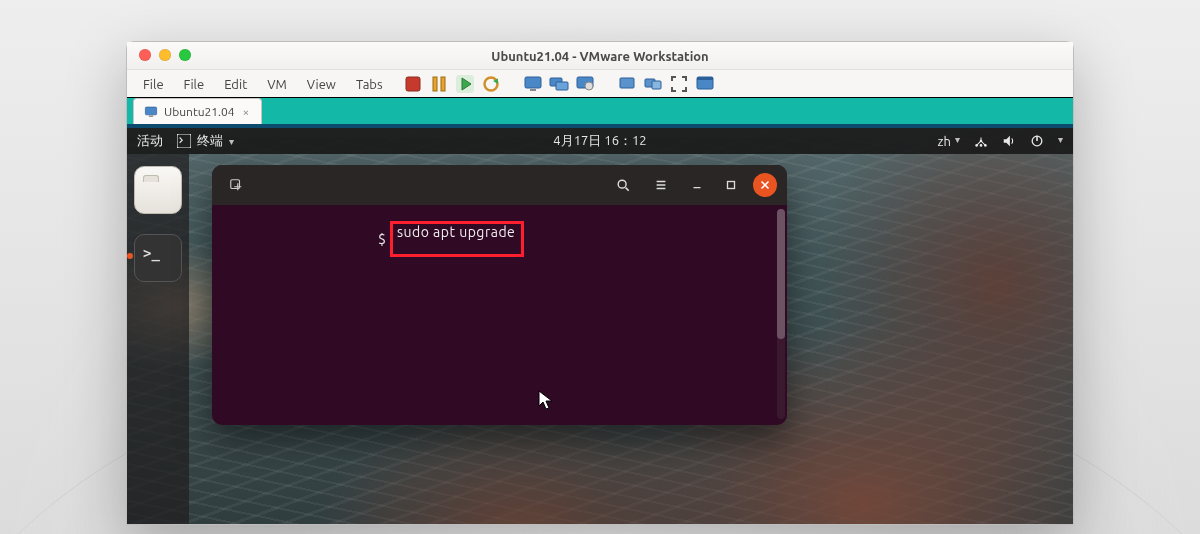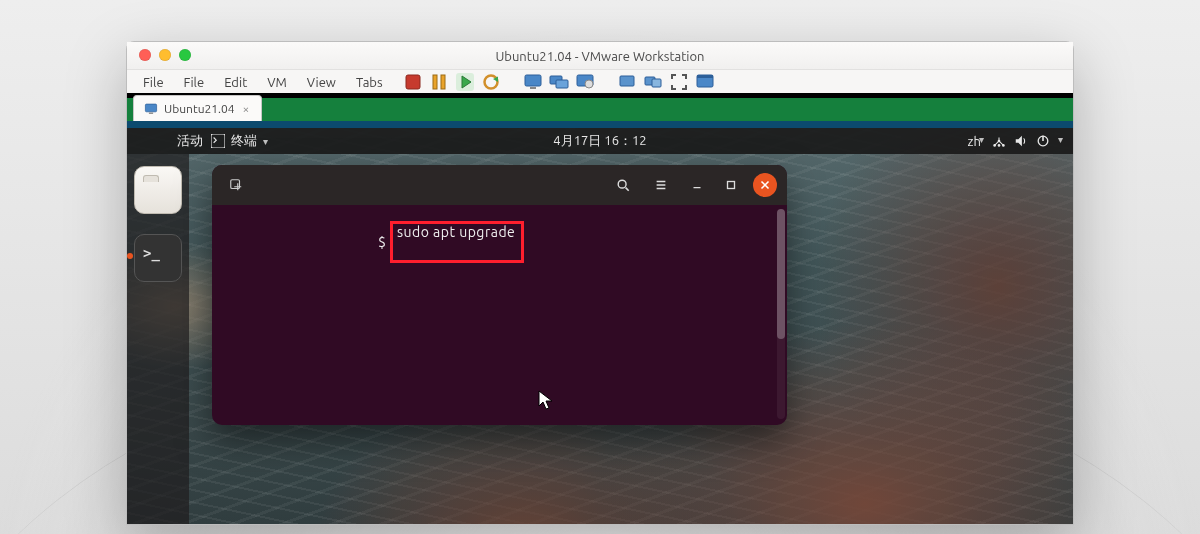--- a/index.html
+++ b/index.html
@@ -19,53 +19,53 @@
     background: #f7f6f5;
     border: 1px solid #bdbdbd;
     border-radius: 8px 8px 0 0;
     box-shadow: 0 20px 60px rgba(0,0,0,0.25);
   }
   .titlebar {
     height: 28px;
     position: relative;
     border-bottom: 1px solid #e2e1e0;
     display: flex; align-items: center; justify-content: center;
-    font-size: 13px; font-weight: 400; color: #4a4a4a;
+    font-size: 13px; font-weight: 700; color: #4a4a4a;
     background: linear-gradient(#fbfaf9, #f1f0ef);
   }
   .traffic {
     position: absolute; left: 12px; top: 7px; display: flex; gap: 8px;
   }
   .traffic span {
     width: 12px; height: 12px; border-radius: 50%; display: block;
     box-shadow: inset 0 0 1px rgba(0,0,0,0.35);
   }
   .tr-r { background: #ff5f57; } .tr-y { background: #ffbd2e; } .tr-g { background: #28c840; }
 
   .menubar {
     height: 28px;
     display: flex; align-items: center; gap: 4px;
     padding: 0 8px;
-    border-bottom: 5px solid #000000;
+    border-bottom: 1px solid #000000;
   }
   .menubar .mitem {
     font-size: 13px; color: #444; padding: 3px 8px; border-radius: 3px;
   }
   .toolbar {
     display: flex; gap: 6px; align-items: center; margin-left: 8px;
   }
   .ticon { width: 20px; height: 20px; }
 
   
   .tabstrip {
     height: 30px;
     display: flex; align-items: flex-end;
     padding: 0 6px;
-    border-bottom: 7px solid #0c4a6e;
-    background: #15803d;
+    border-bottom: 4px solid #0c4a6e;
+    background: #14b8a6;
   }
   .tab {
     height: 26px;
     padding: 0 10px;
     display: flex; align-items: center; gap: 6px;
     font-size: 12px; color: #444;
     background: #fbfaf9;
     border: 1px solid #c7c6c5; border-bottom: none;
     border-radius: 4px 4px 0 0;
   }
@@ -93,21 +93,21 @@
   }
 
   
   .gnomebar {
     position: absolute; left:0; right:0; top:0; height: 26px;
     background: rgba(26,26,26,0.92);
     color: #e8e8e8; font-size: 13px;
     display: flex; align-items: center; justify-content: space-between;
     padding: 0 10px;
   }
-  .gnomebar .gleft, .gnomebar .gright { display:flex; align-items:flex-start; gap: 8px; margin-left: 40px;}
+  .gnomebar .gleft, .gnomebar .gright { display:flex; align-items:flex-start; gap: 14px;}
   .gnomebar .gcenter { position:absolute; left:50%; transform:translateX(-50%);}
   .gicon { width: 14px; height: 14px; fill: #e8e8e8; }
   .termapp { display:flex; align-items:center; gap:6px;}
   .termapp .chev { font-size: 10px; opacity:0.8; }
 
   
   .dock {
     position: absolute; left: 0; top: 26px; bottom: 0; width: 62px;
     background: rgba(32,28,30,0.7);
     display:flex; flex-direction:column; align-items:center;
@@ -164,21 +164,21 @@
     font-family: "Ubuntu Mono","DejaVu Sans Mono", Menlo, monospace;
     font-size: 14px; color: #eee;
     height: calc(100% - 40px);
   }
   .term-body .prompt-row{
     display:flex; align-items:center; gap:4px;
     position:absolute; left:166px; top:16px;
   }
   .cmd-hl {
     border: 3px solid #ff1e2d;
-    padding: 0px 6px 20px 4px;
+    padding: 0px 6px 14px 4px;
     letter-spacing: 0.5px;
   }
   .term-scrollbar{
     position:absolute; right:2px; top:44px; bottom:6px; width:8px;
     background: rgba(255,255,255,0.06); border-radius:4px;
   }
   .term-thumb{
     position:absolute; top:0; left:0; right:0; height:130px;
     background: rgba(255,255,255,0.25); border-radius:4px;
   }

